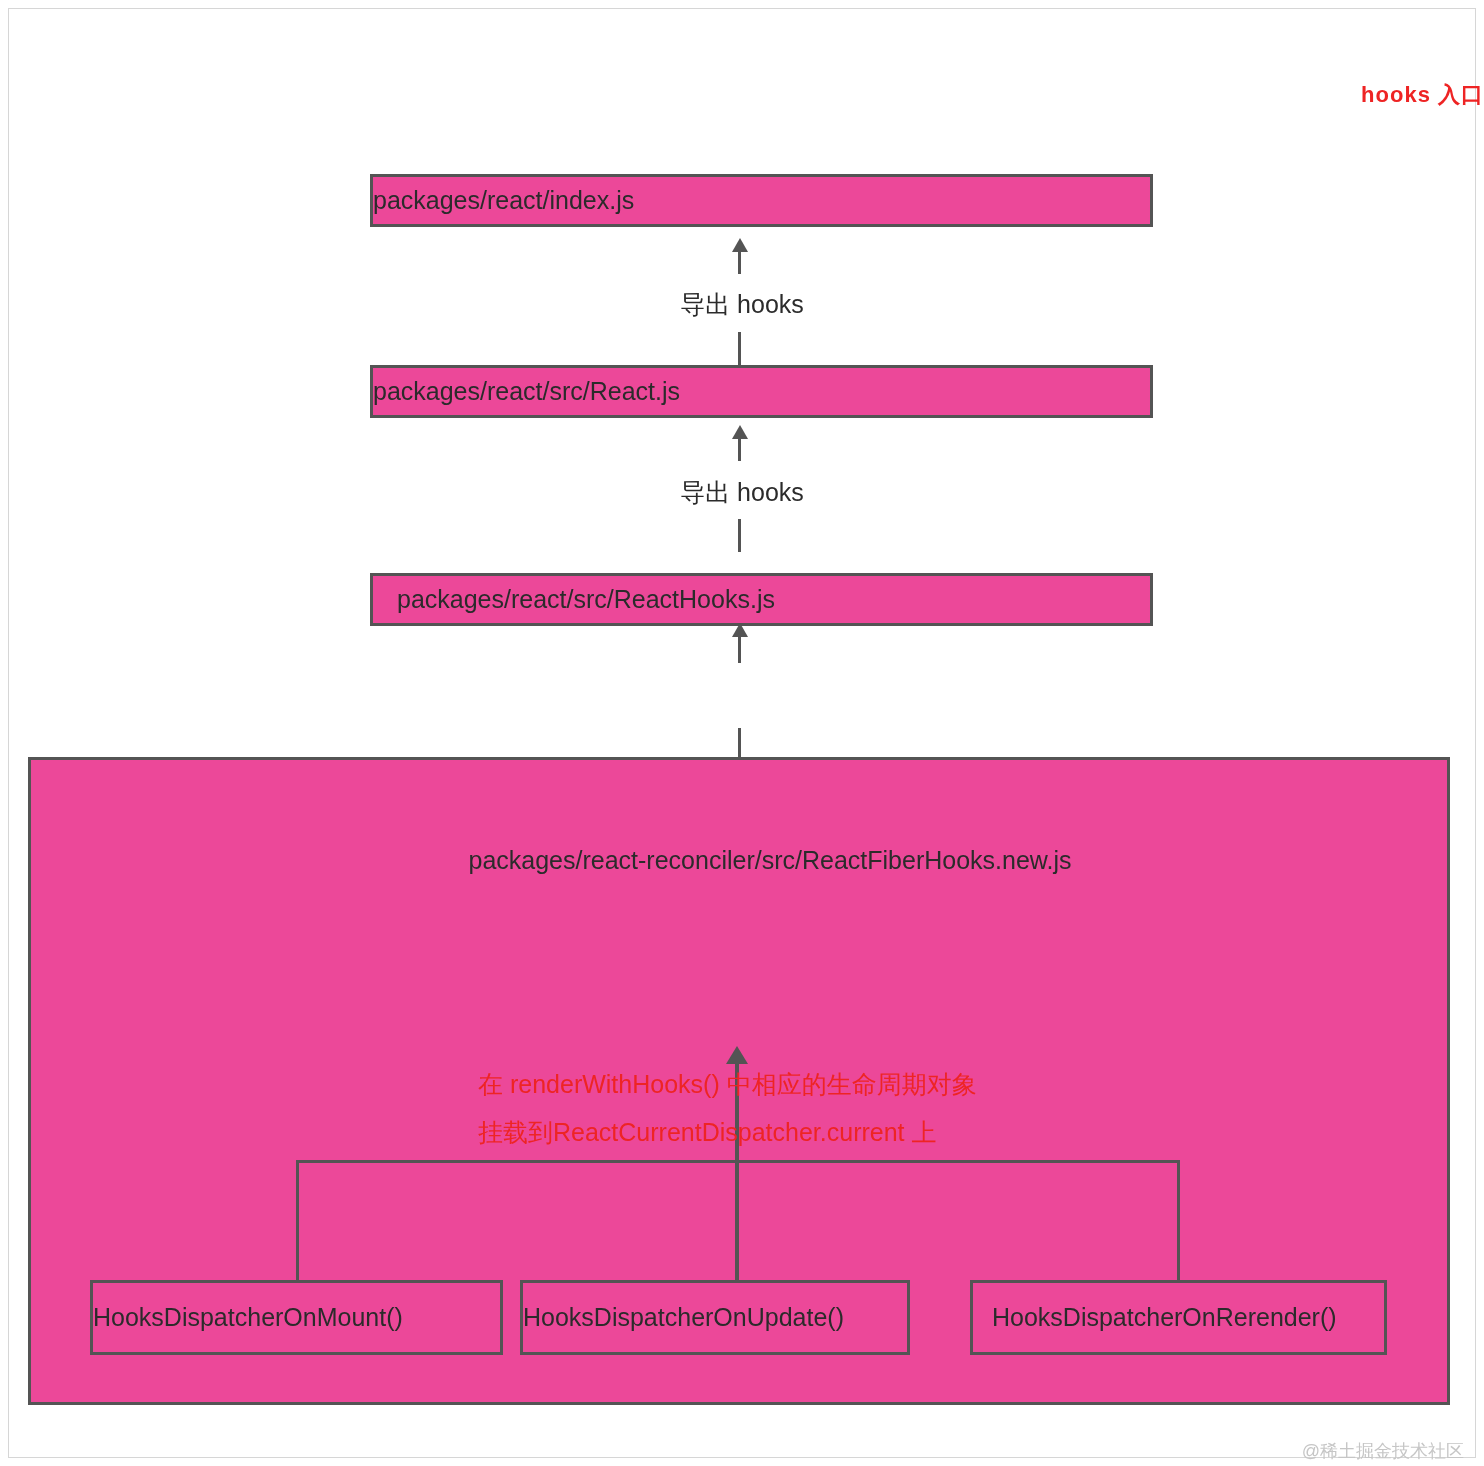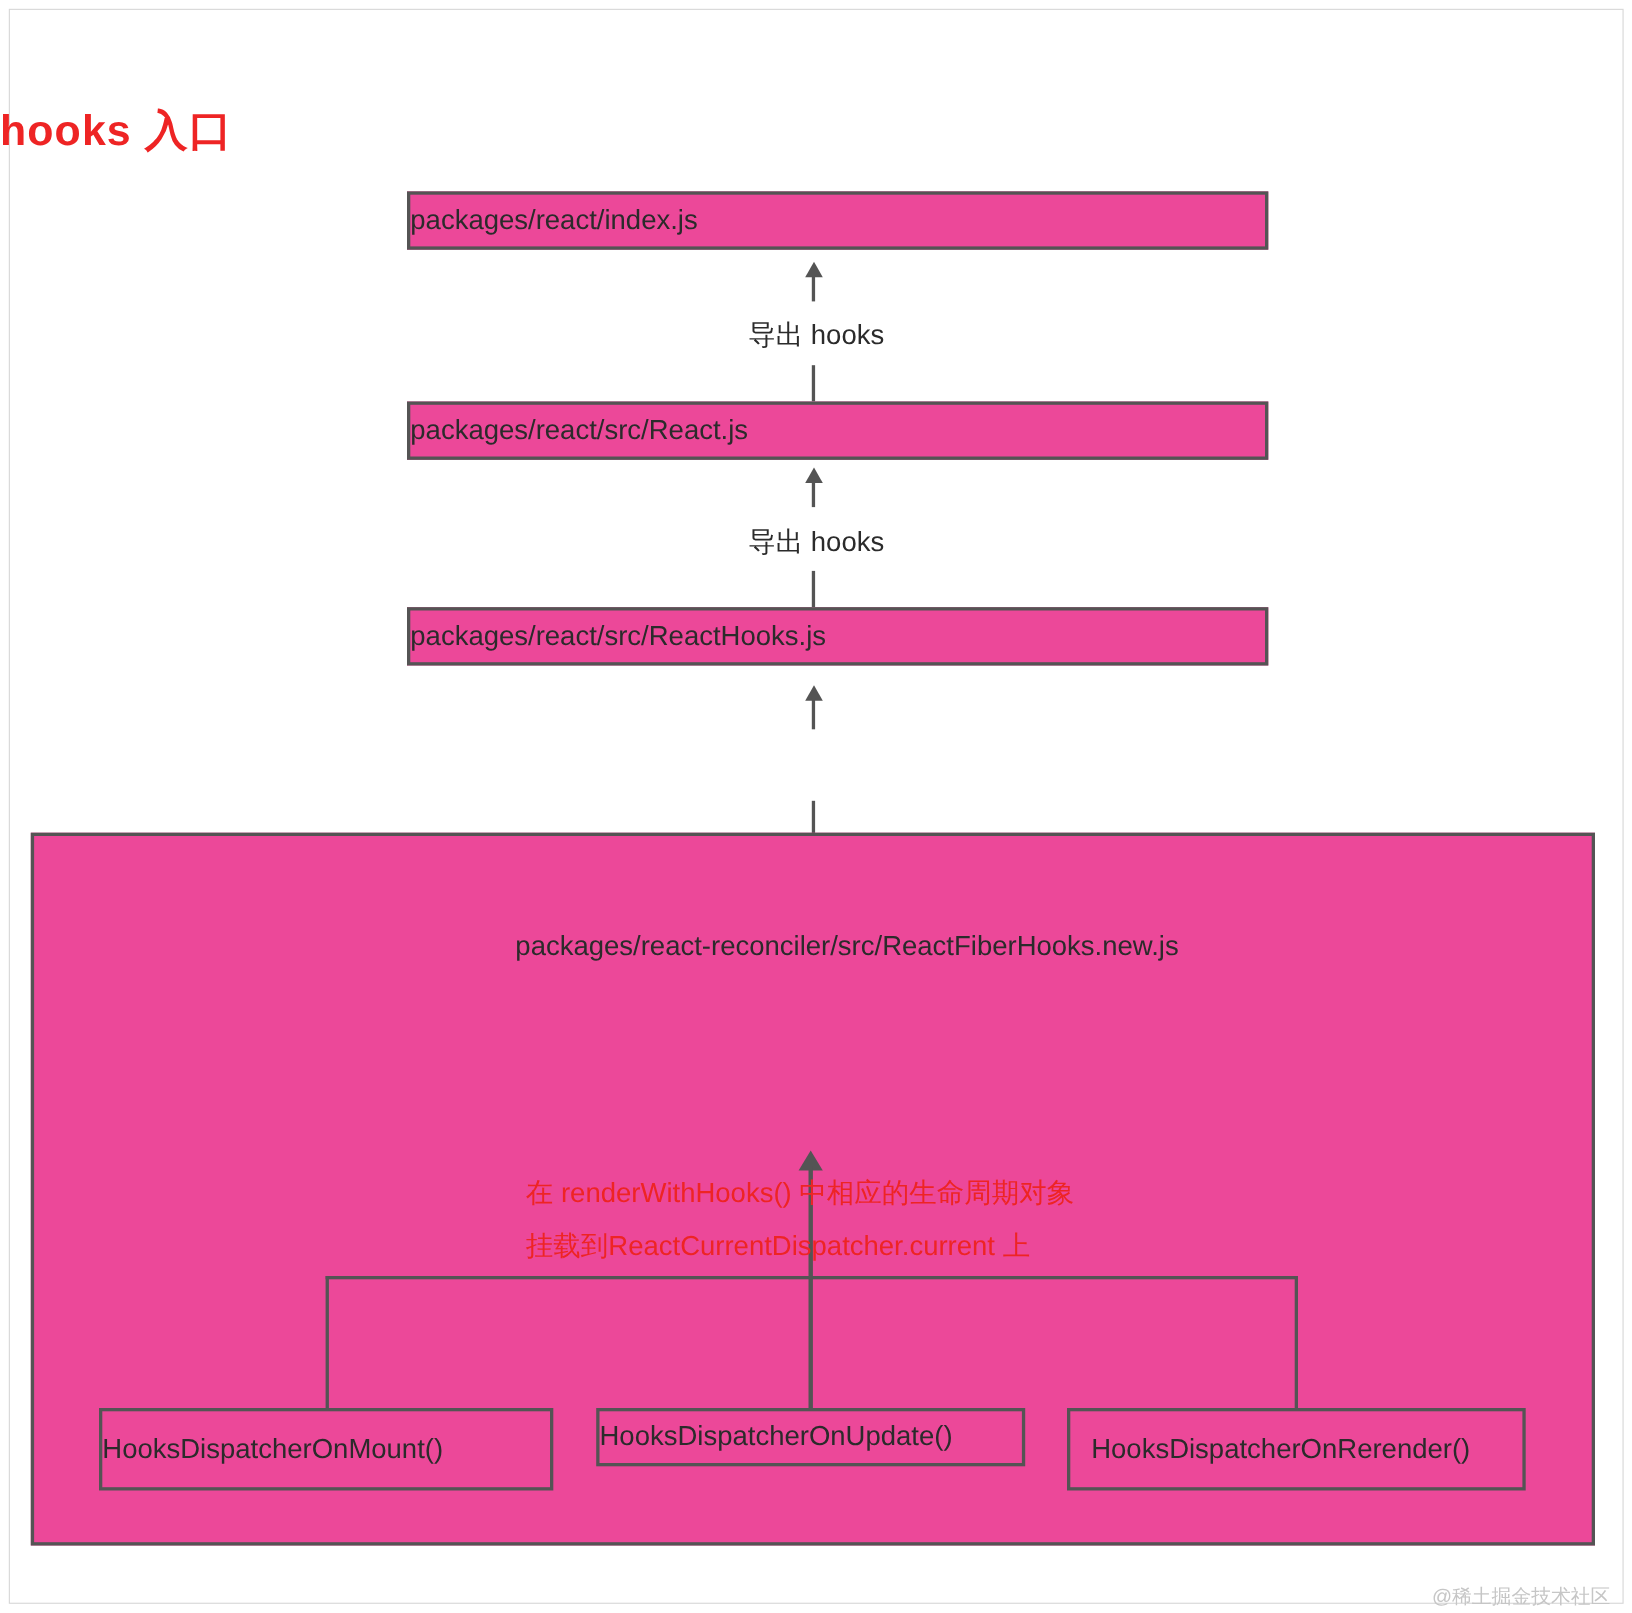--- a/index.html
+++ b/index.html
@@ -5,22 +5,22 @@
   html,body{margin:0;padding:0;background:#fff;}
   .canvas{
     position:relative;width:1484px;height:1466px;background:#ffffff;overflow:hidden;
     font-family:"Liberation Sans","DejaVu Sans",sans-serif;color:var(--text,#2b2b2b);
   }
   .page-frame{
     position:absolute;left:8px;top:8px;width:1466px;height:1448px;
     border:1px solid #d6d6d6;pointer-events:none;
   }
   .title{
-    position:absolute;left:0;top:80px;width:100%;text-align:left;
-    font-size:39px;font-weight:bold;color:var(--red,#ee2424);letter-spacing:1px;margin-top:12px;
+    position:absolute;left:0;top:80px;width:100%;text-align:right;
+    font-size:22px;font-weight:bold;color:var(--red,#ee2424);letter-spacing:1px;
   }
   .node{
     position:absolute;border:3px solid var(--line,#4f4f4f);background:#ec4899;
     display:flex;align-items:center;justify-content:flex-start;
     font-size:25px;white-space:nowrap;box-sizing:border-box;
   }
   .file-box{left:370px;width:783px;height:53px;}
   .vline{position:absolute;width:3px;background:var(--line,#565656);}
   .hline{position:absolute;height:3px;background:var(--line,#565656);}
   .arrow-up{
@@ -66,21 +66,21 @@
 
   <div class="node file-box" style="top:365px;">
     <span>packages/react/src/React.js</span>
   </div>
 
   <div class="arrow-up" style="left:732px;top:425px;"></div>
   <div class="vline" style="left:738px;top:437px;height:24px;"></div>
   <div class="edge-label" style="left:742px;top:476px;">导出 hooks</div>
   <div class="vline" style="left:738px;top:519px;height:33px;"></div>
 
-  <div class="node file-box" style="top:552px;">
+  <div class="node file-box" style="top:573px;padding-left:24px;">
     <span>packages/react/src/ReactHooks.js</span>
   </div>
 
   <div class="arrow-up" style="left:732px;top:623px;"></div>
   <div class="vline" style="left:738px;top:635px;height:28px;"></div>
   <div class="vline" style="left:738px;top:728px;height:30px;"></div>
 
   <div class="node" style="left:28px;top:757px;width:1422px;height:648px;"></div>
   <div class="big-label" style="left:770px;top:846px;">packages/react-reconciler/src/ReactFiberHooks.new.js</div>
 
@@ -92,21 +92,21 @@
   <div class="red-note" style="left:478px;top:1116px;">挂载到ReactCurrentDispatcher.current 上</div>
 
   <div class="hline" style="left:296px;top:1160px;width:884px;"></div>
   <div class="vline" style="left:296px;top:1160px;height:121px;"></div>
   <div class="vline" style="left:735px;top:1160px;height:121px;width:4px;"></div>
   <div class="vline" style="left:1177px;top:1160px;height:121px;"></div>
 
   <div class="node" style="left:90px;top:1280px;width:413px;height:75px;">
     <span>HooksDispatcherOnMount()</span>
   </div>
-  <div class="node" style="left:542px;top:1280px;width:390px;height:53px;">
+  <div class="node" style="left:520px;top:1280px;width:390px;height:75px;">
     <span>HooksDispatcherOnUpdate()</span>
   </div>
   <div class="node" style="left:970px;top:1280px;width:417px;height:75px;padding-left:19px;">
     <span>HooksDispatcherOnRerender()</span>
   </div>
 
   <div class="watermark" style="right:20px;top:1405px;margin-top:34px;">@稀土掘金技术社区</div>
 
 </div>
 

